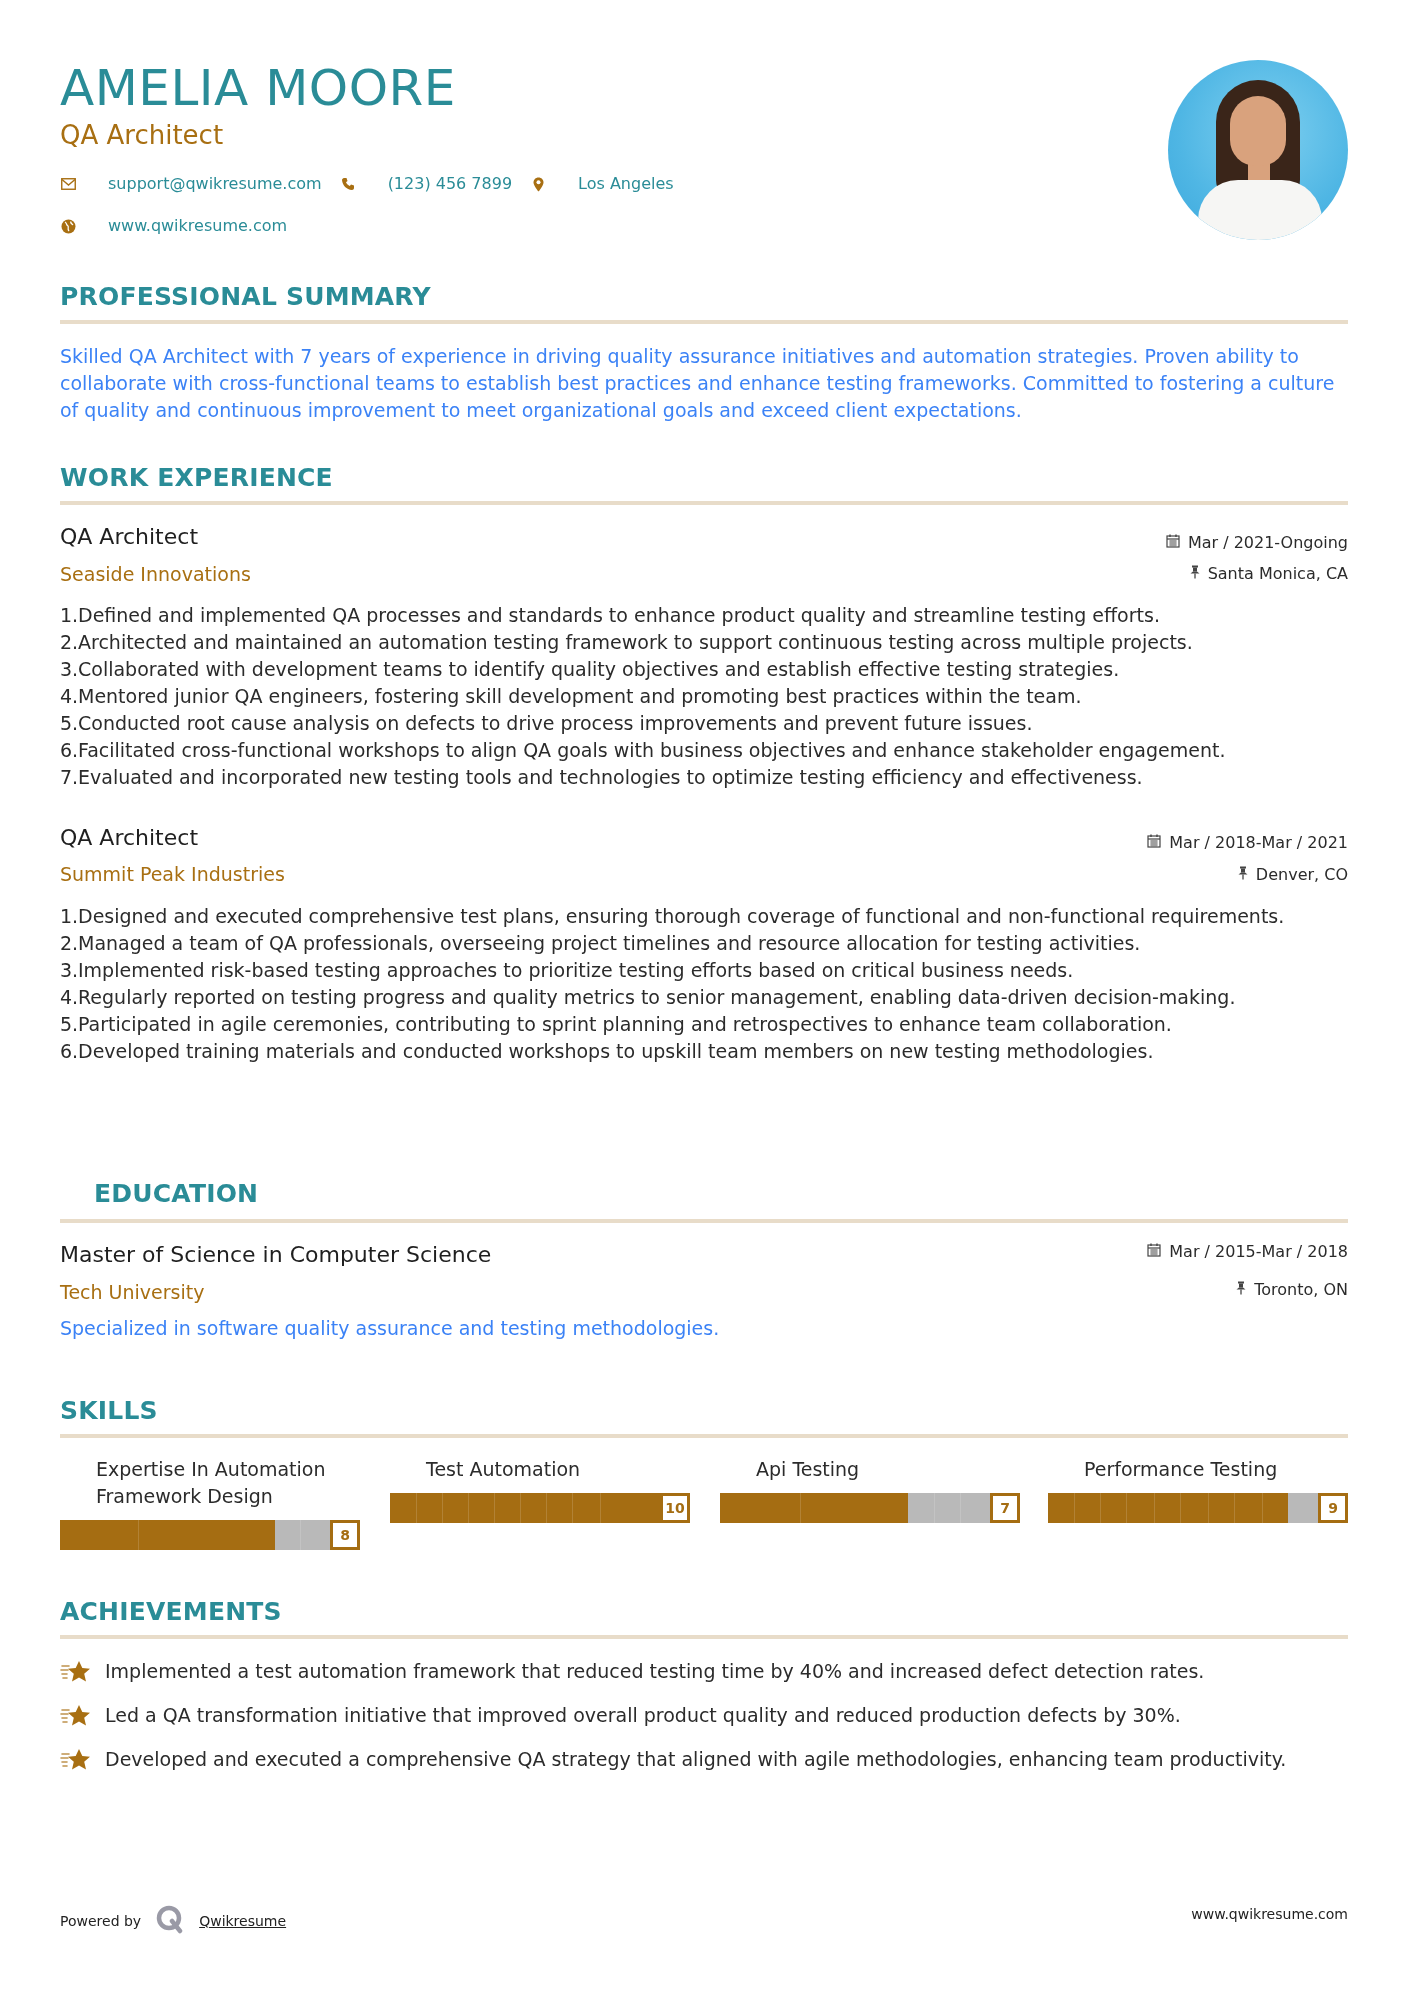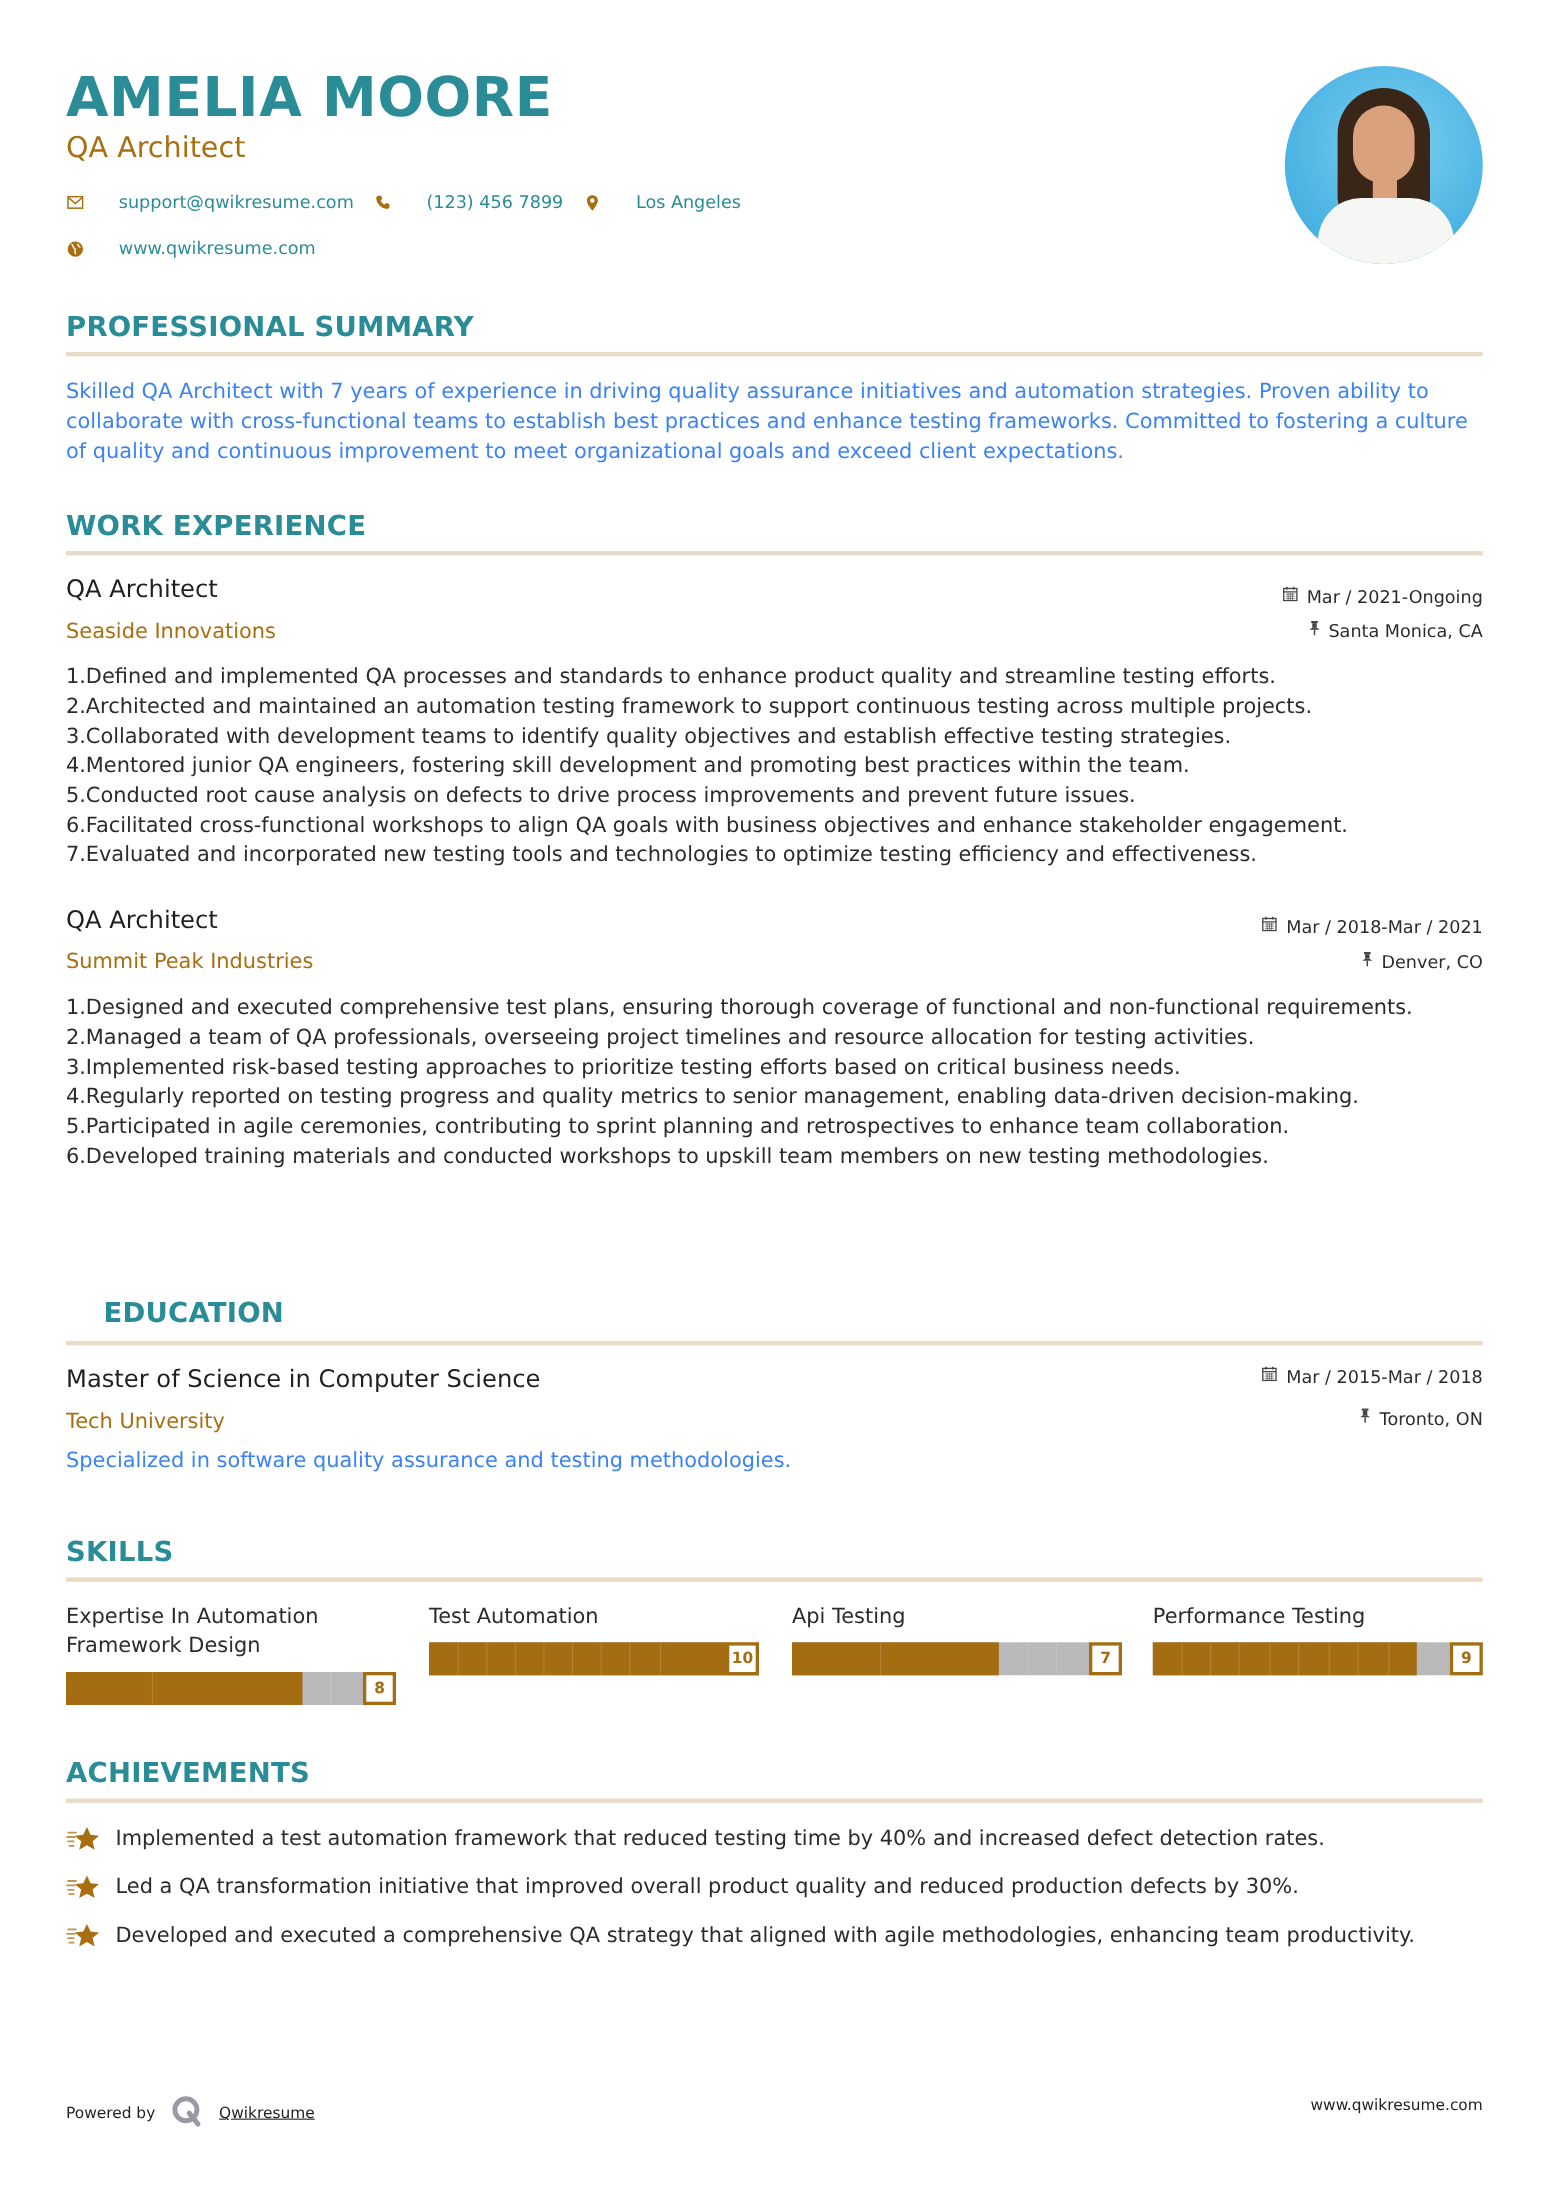--- a/index.html
+++ b/index.html
@@ -1,20 +1,20 @@
 <!DOCTYPE html>
 <html><head>
 <meta charset="utf-8">
 <style>
   * { box-sizing: border-box; margin: 0; padding: 0; }
   html, body { width: 1407px; height: 1990px; background: #ffffff; overflow: hidden; }
   body { font-family: "DejaVu Sans", sans-serif; color: #2b2b2b; position: relative; }
   .page { position: absolute; left: 60px; top: 0; width: 1288px; height: 1990px; }
 
-  .name { position: absolute; left: 0; top: 58px; font-size: 50px; font-weight: bold; color: #2a8c97; letter-spacing: 0.5px; line-height: 60px; }
+  .name { position: absolute; left: 0; top: 58px; font-size: 50px; font-weight: normal; color: #2a8c97; letter-spacing: 0.5px; line-height: 60px; }
   .role { position: absolute; left: 0; top: 119px; font-size: 26px; color: #a86f12; line-height: 32px; }
   .contact { position: absolute; left: 0; top: 172px; display: flex; align-items: center; font-size: 16px; color: #2a8c97; line-height: 24px; }
   .contact .item { display: flex; align-items: center; margin-right: 18px; gap: 14px; }
   .contact .ic { width: 16px; height: 16px; margin-right: 18px; color: #a86f12; display: inline-flex; align-items: center; justify-content: center; }
   .contact2 { top: 214px; }
 
   .photo { position: absolute; right: 0; top: 60px; width: 180px; height: 180px; border-radius: 50%; overflow: hidden;
            background: radial-gradient(circle at 55% 40%, #7fd0f0 0%, #4fb6e4 60%, #3aa7dc 100%); }
   .photo .hair { position: absolute; left: 48px; top: 20px; width: 84px; height: 120px; background: #3a2519; border-radius: 42px 42px 20px 20px; }
   .photo .face { position: absolute; left: 62px; top: 36px; width: 56px; height: 70px; background: #d9a27d; border-radius: 28px 28px 26px 26px; }
@@ -31,21 +31,21 @@
   .meta { position: absolute; right: 0; font-size: 16px; line-height: 22px; color: #2b2b2b; display: flex; align-items: center; }
   .meta .mic { margin-right: 8px; font-size: 14px; color: #444; }
 
   ol.bullets { position: absolute; left: 0; width: 1288px; list-style: none; font-size: 19px; line-height: 27px; color: #2b2b2b; }
   ol.bullets li { display: flex; }
   ol.bullets li .num { width: 18px; flex: 0 0 18px; text-align: right; margin-right: 0px; }
   ol.bullets li .txt { flex: 1; padding-left: 0; }
 
   .skills { position: absolute; left: 0; top: 1456px; width: 1288px; height: 100px; }
   .skill { position: absolute; top: 0; width: 300px; }
-  .skill .label { font-size: 19px; line-height: 27px; color: #2b2b2b; }
+  .skill .label { font-size: 19px; line-height: 27px; color: #2b2b2b; margin-left: 36px; }
   .bar { position: absolute; left: 0; width: 300px; height: 30px; background: #b9b9b9; display: flex; }
   .bar .fill { height: 30px; background: #a56d12; position: absolute; left: 0; top: 0; }
   .bar .seg { position: absolute; top: 0; width: 1px; height: 30px; background: rgba(255,255,255,0.15); }
   .bar .score { position: absolute; right: 0; top: 0; width: 30px; height: 30px; background: #ffffff; border: 3px solid #a56d12; font-size: 14px; font-weight: bold; color: #a56d12; display: flex; align-items: center; justify-content: center; }
 
   .ach { position: absolute; left: 0; width: 1288px; display: flex; font-size: 19px; line-height: 27px; color: #2b2b2b; }
   .ach .ic { width: 32px; flex: 0 0 32px; margin-right: 13px; height: 27px; position: relative; }
 
   .footer { position: absolute; left: 0; top: 1900px; width: 1288px; height: 30px; font-size: 14px; color: #222; }
   .footer .powered { position: absolute; left: 0; top: 4px; display: flex; align-items: center; }

